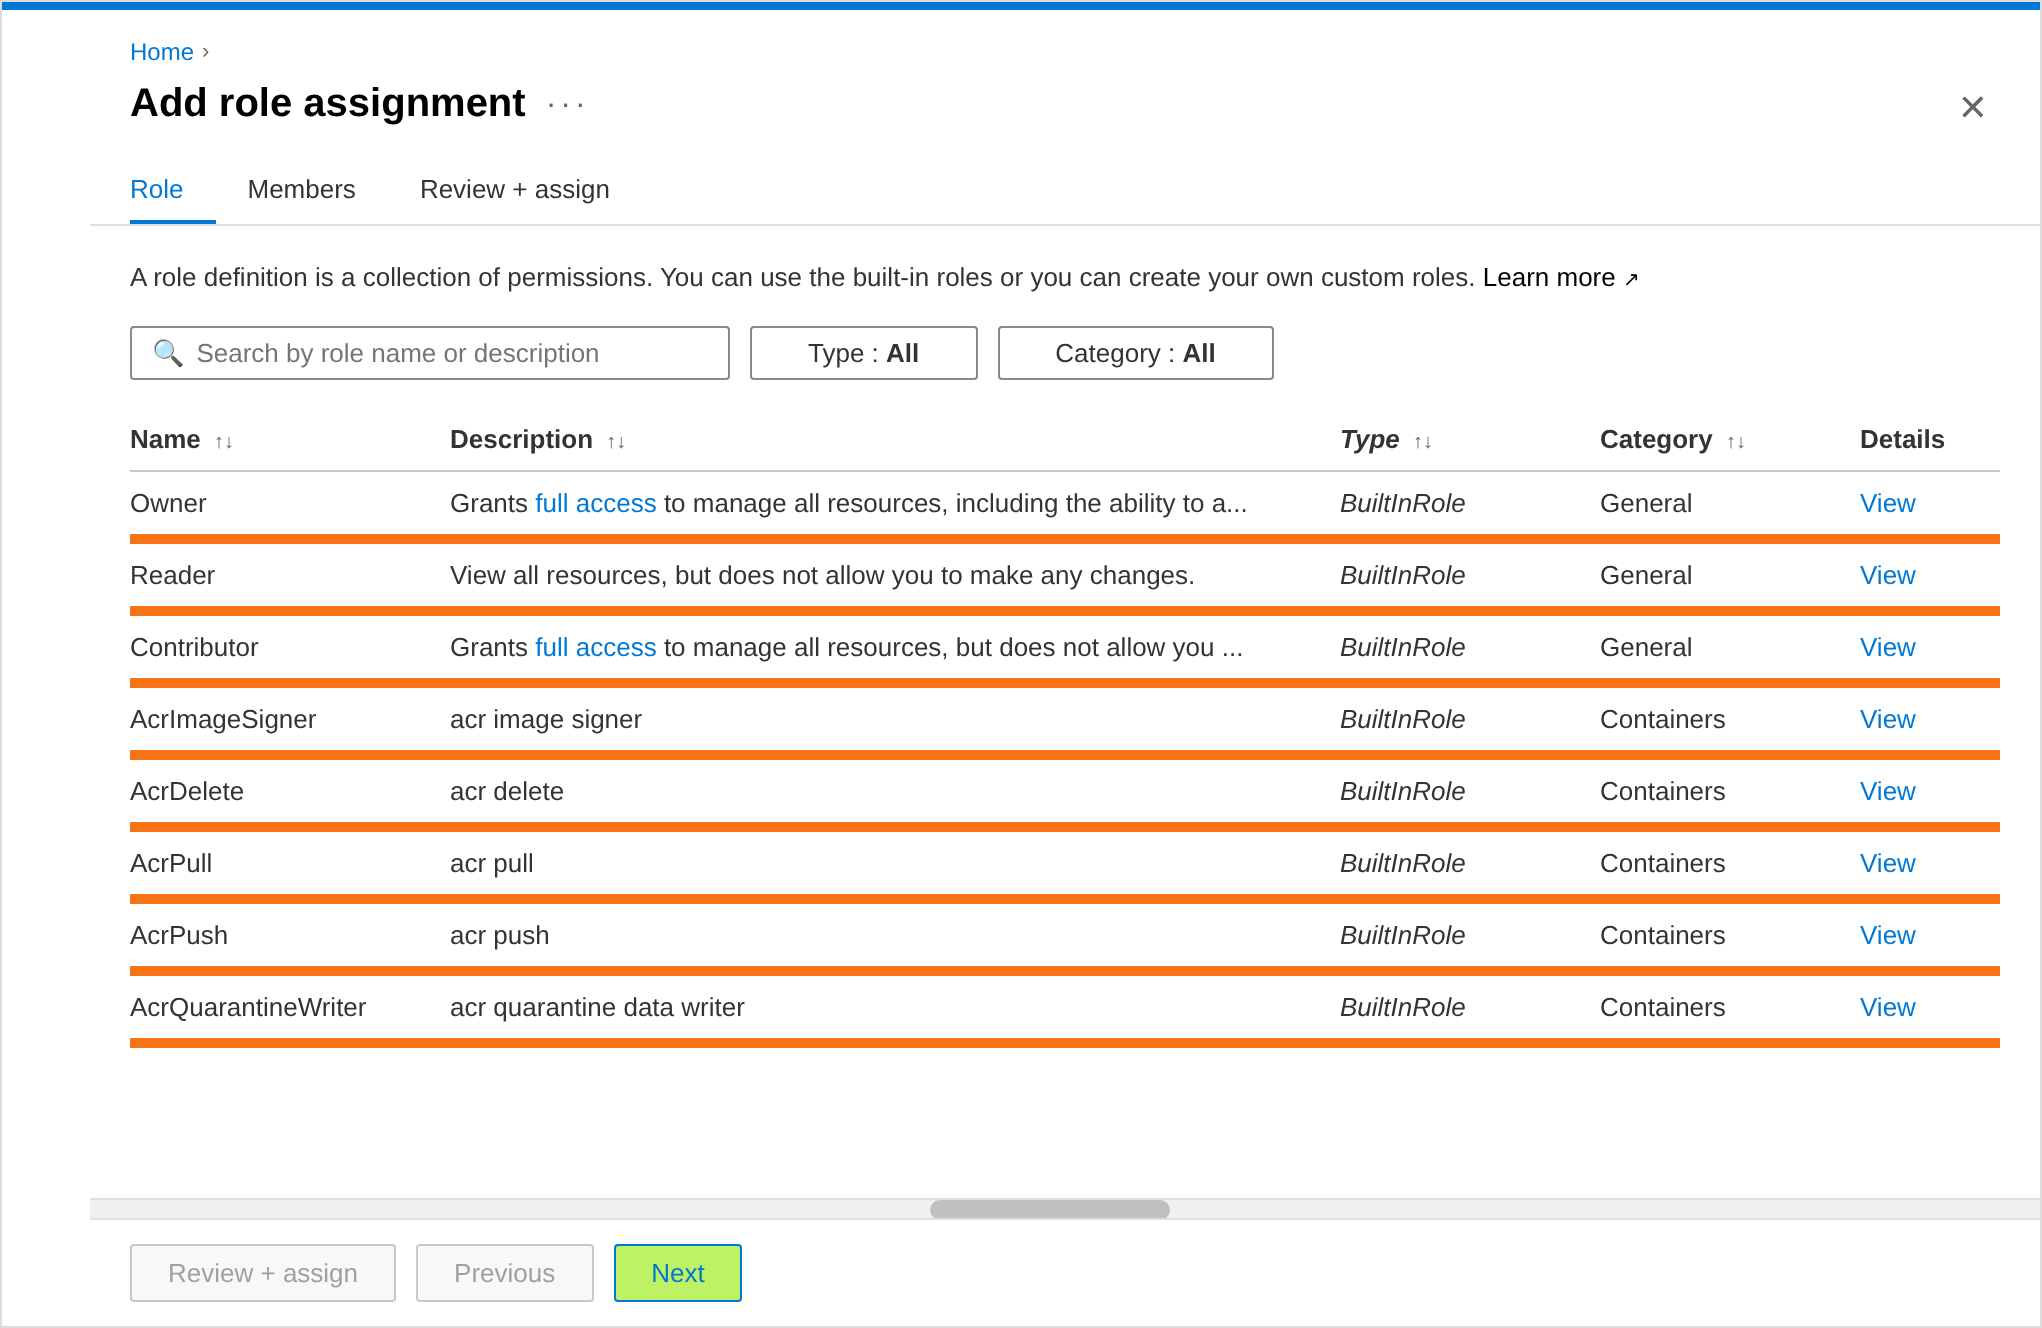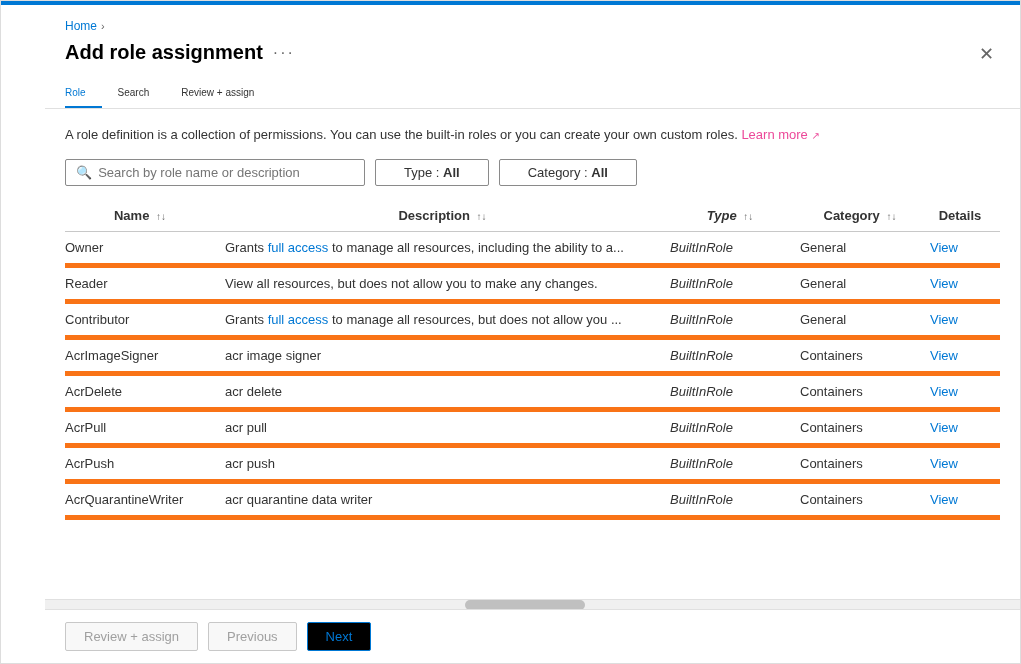--- a/index.html
+++ b/index.html
@@ -71,21 +71,21 @@
       background: none;
       padding: 2px 6px;
     }
     .tabs {
       display: flex;
       gap: 0;
     }
     .tab {
       padding: 8px 16px 8px 0;
       margin-right: 16px;
-      font-size: 10px;
+      font-size: 13px;
       color: #333;
       cursor: pointer;
       border-bottom: 2px solid transparent;
       text-decoration: none;
     }
     .tab.active {
       color: #0078d4;
       border-bottom: 2px solid #0078d4;
     }
     .content-area {
@@ -95,21 +95,21 @@
       display: flex;
       flex-direction: column;
     }
     .description {
       font-size: 13px;
       color: #333;
       margin-bottom: 14px;
       line-height: 1.5;
     }
     .description a {
-      color: #ec4899;
+      color: #000000;
       text-decoration: none;
     }
     .filters {
       display: flex;
       align-items: center;
       gap: 10px;
       margin-bottom: 14px;
     }
     .search-box {
       display: flex;
@@ -148,21 +148,21 @@
     }
     table {
       width: 100%;
       border-collapse: collapse;
       font-size: 13px;
     }
     thead tr {
       border-bottom: 1px solid #c8c8c8;
     }
     th {
-      text-align: center;
+      text-align: left;
       padding: 8px 10px 8px 0;
       font-weight: 600;
       color: #333;
       white-space: nowrap;
     }
     th .sort-icon {
       font-size: 10px;
       color: #666;
       margin-left: 3px;
     }
@@ -201,21 +201,21 @@
       border: 1px solid #8a8a8a;
       color: #333;
     }
     .btn-secondary:disabled {
       color: #a0a0a0;
       border-color: #c8c8c8;
       cursor: default;
       background: #f8f8f8;
     }
     .btn-primary {
-      background: #000000;
+      background: #bef264;
       border: 1px solid #0078d4;
       color: #0078d4;
       font-weight: 500;
     }
     .inline-link {
       color: #0078d4;
     }
     .bottom-scrollbar {
       height: 10px;
       background: #f0f0f0;
@@ -246,21 +246,21 @@
         <span class="more-icon">···</span>
       </div>
       <button class="close-btn">✕</button>
     </div>
 
     <div class="tabs">
       <div class="tab active">
         <span>Role</span>
       </div>
       <div class="tab">
-        <span>Search</span>
+        <span>Members</span>
       </div>
       <div class="tab">
         <span>Review + assign</span>
       </div>
     </div>
   </div>
 
   <div class="content-area">
     <div class="description">
       <span>A role definition is a collection of permissions. You can use the built-in roles or you can create your own custom roles.</span>

